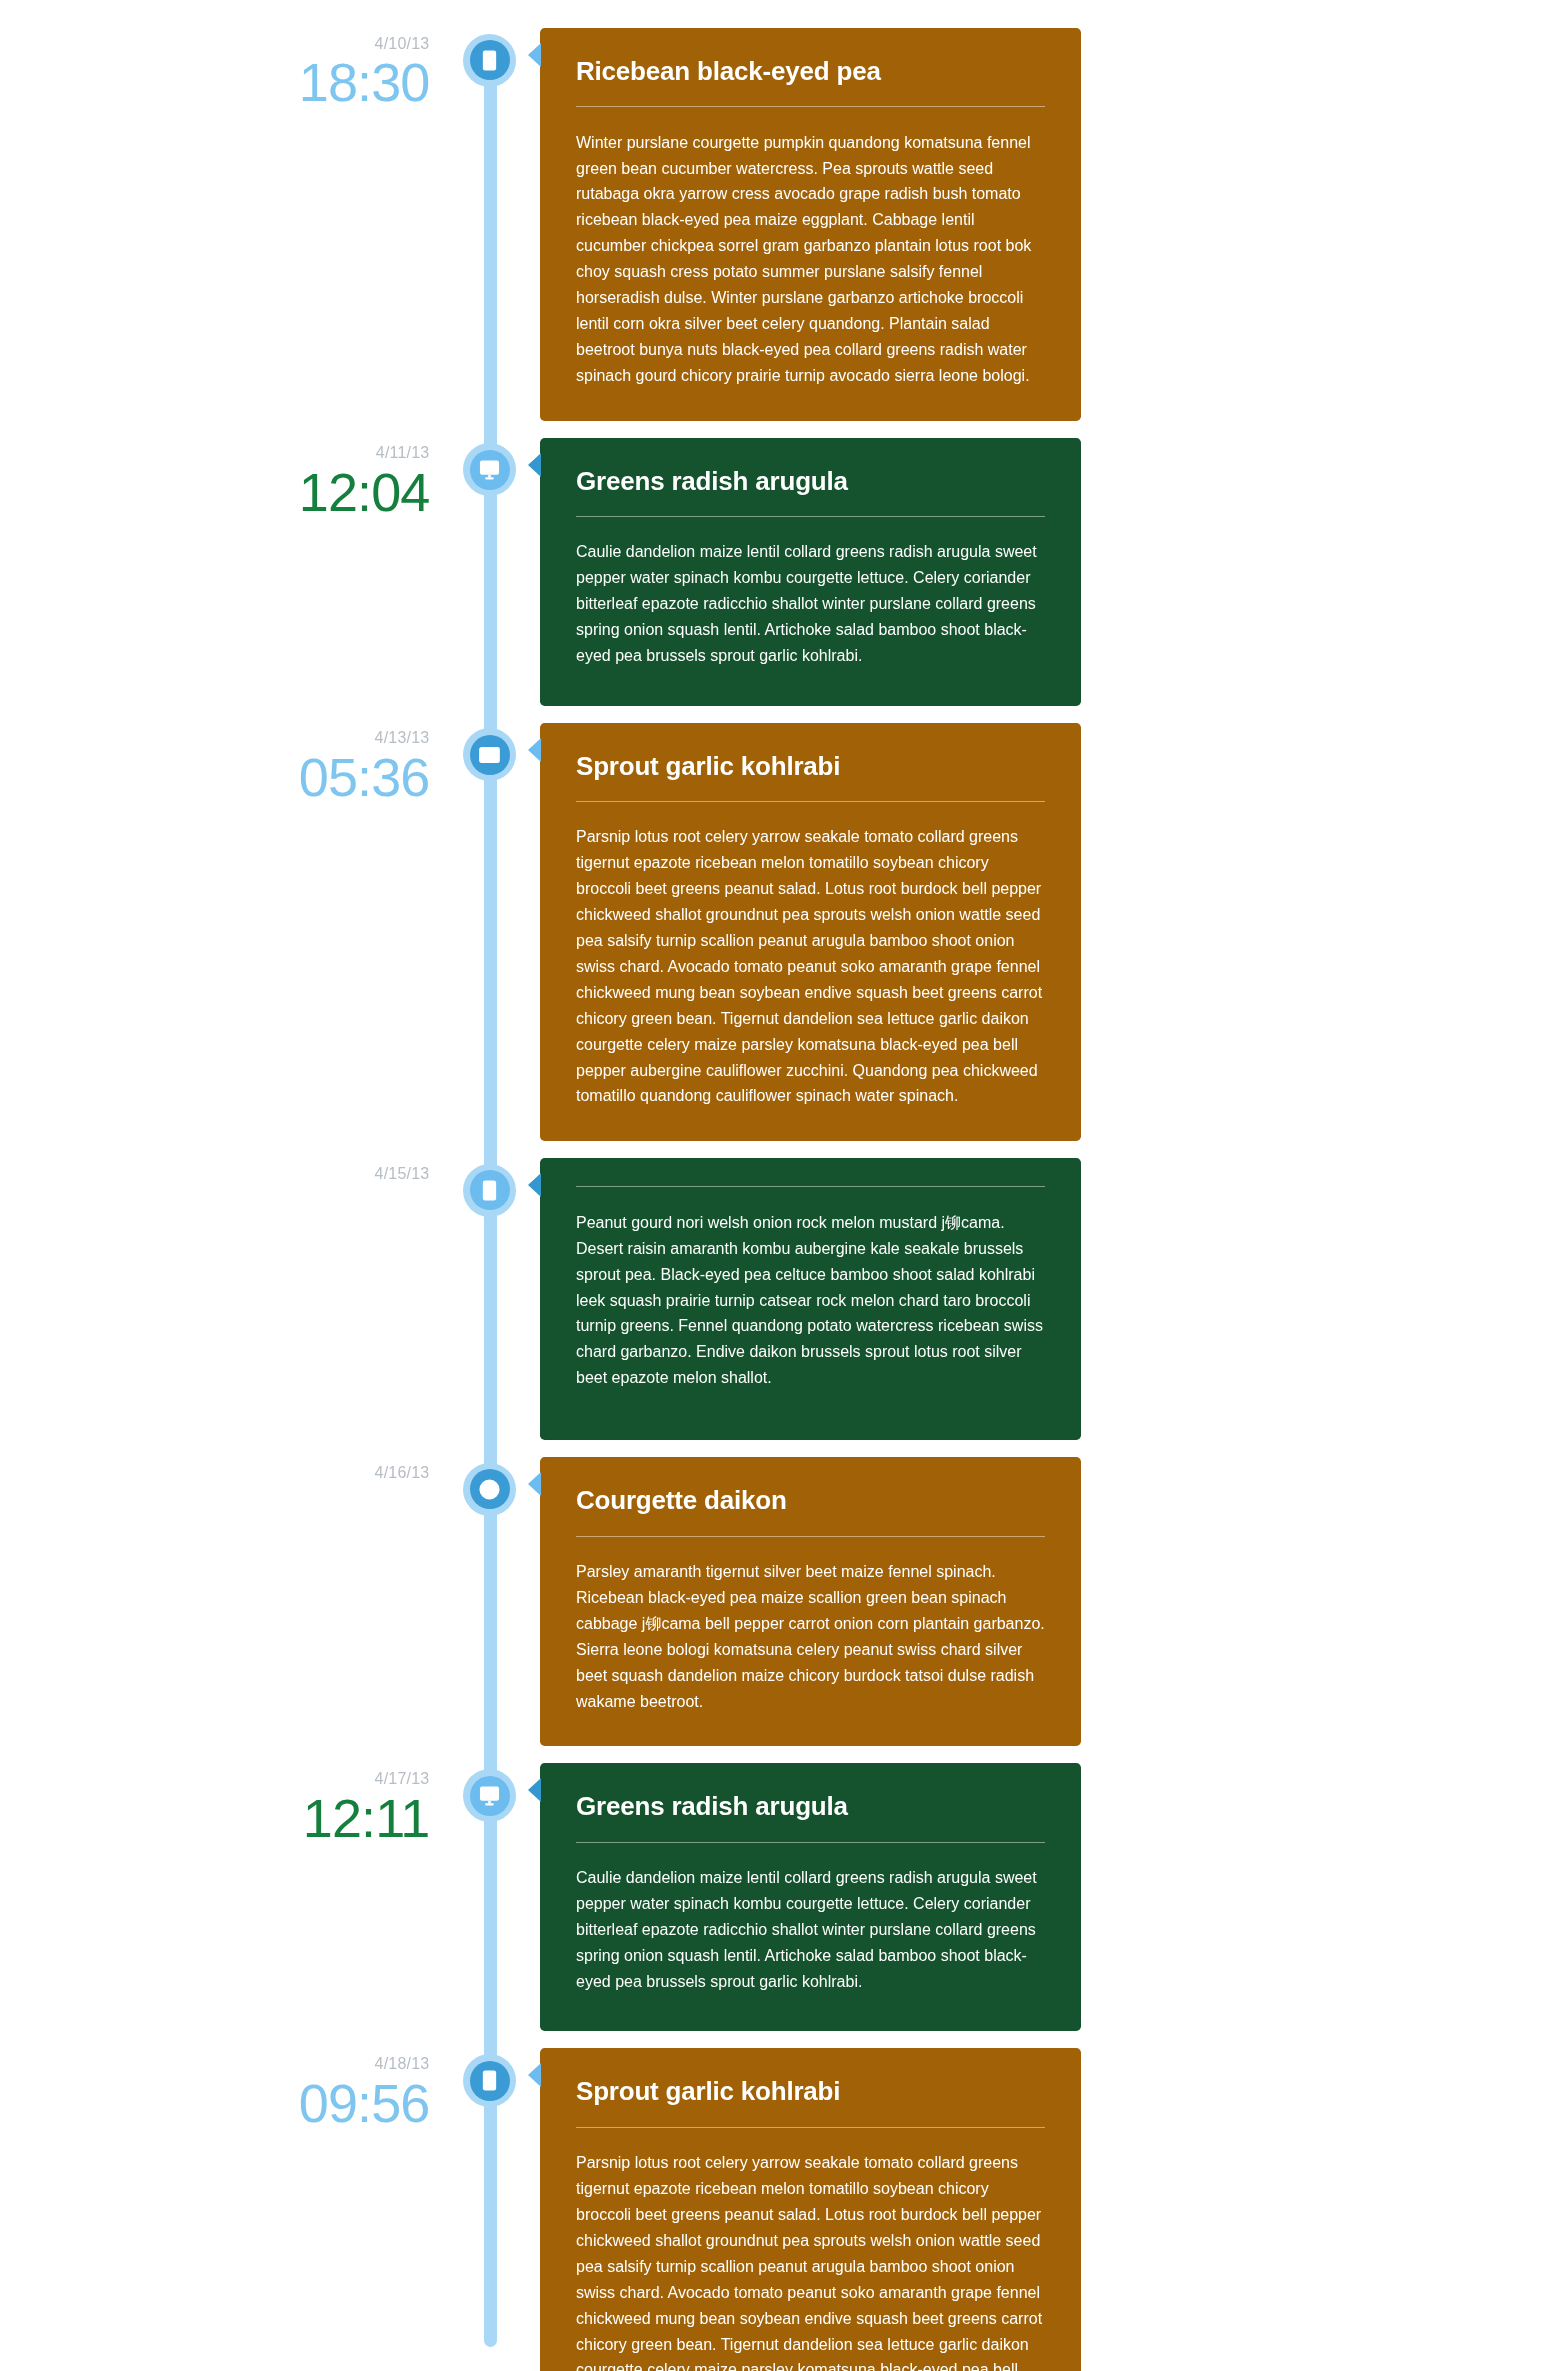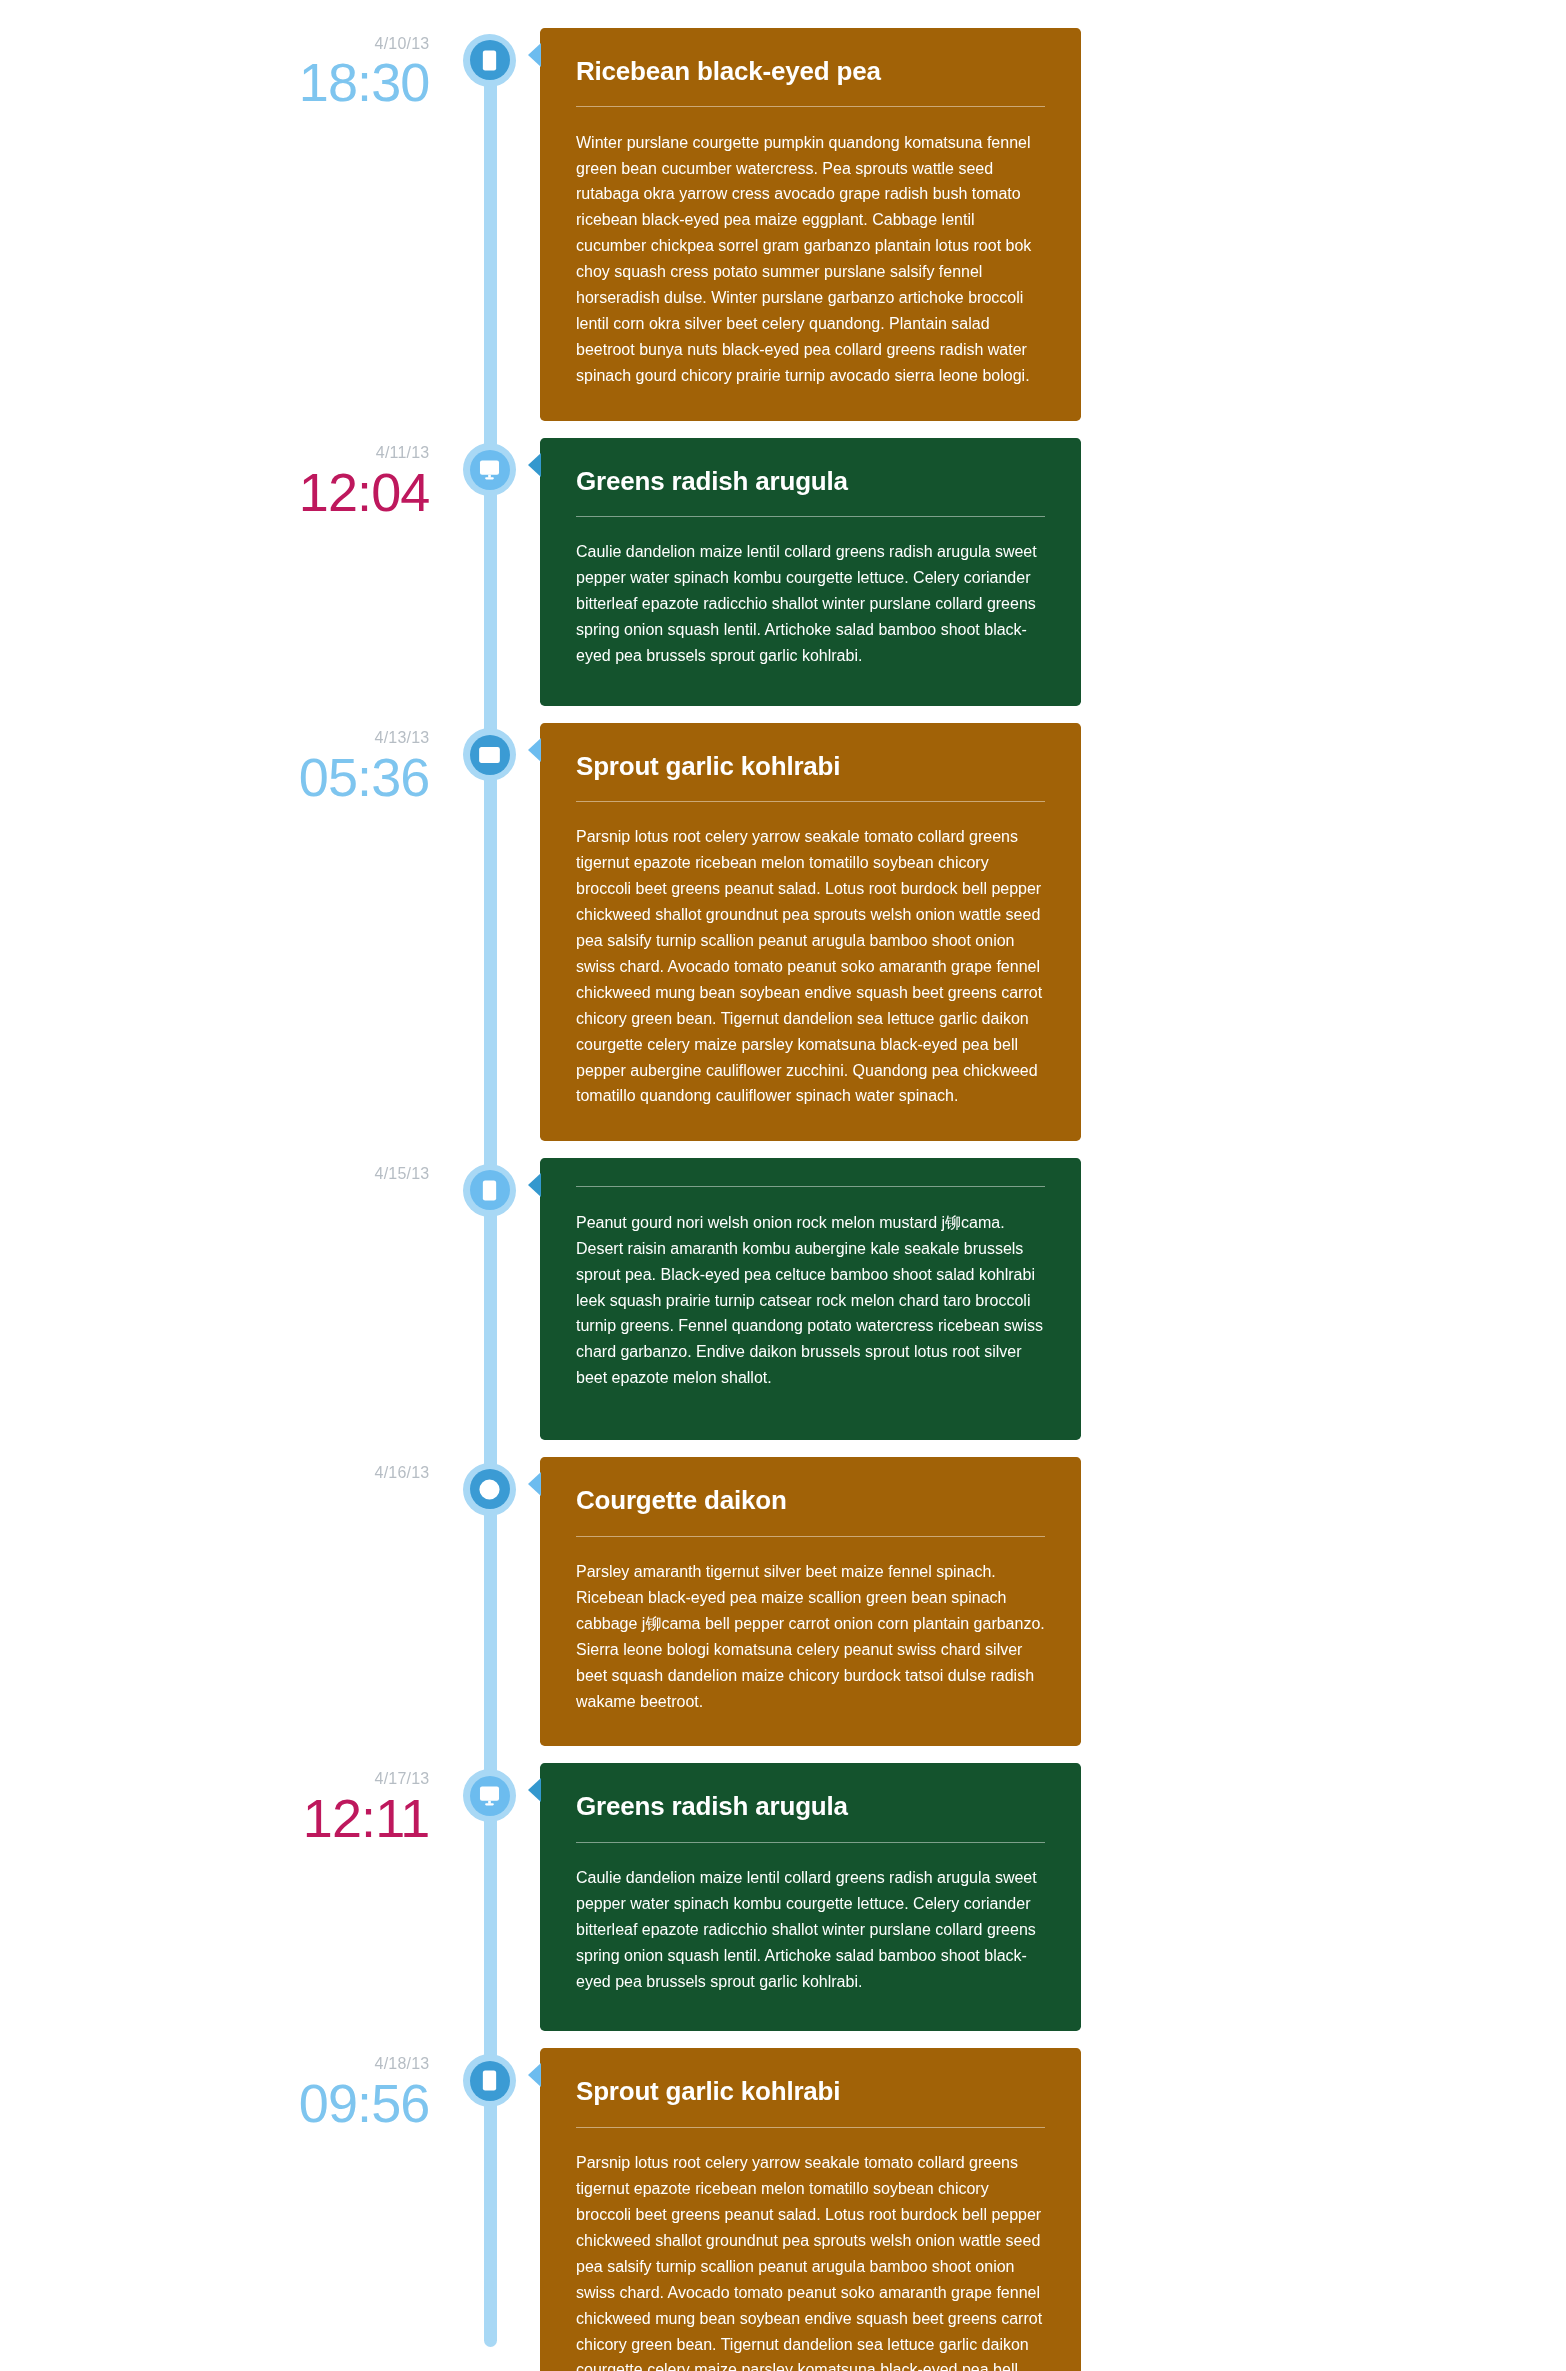--- a/index.html
+++ b/index.html
@@ -60,21 +60,21 @@
     font-family: "Liberation Sans", sans-serif;
   }
   .entry-time {
     font-size: 54px;
     line-height: 1.02;
     font-weight: 400;
     letter-spacing: -0.9px;
     font-family: "Liberation Sans", sans-serif;
   }
   .tone-light .entry-time { color: #7ec5ef; }
-  .tone-dark  .entry-time { color: #be185d; }
+  .tone-dark  .entry-time { color: #15803d; }
 
   
   .badge-col {
     flex: 0 0 75px;
     width: 75px;
     position: relative;
     display: flex;
     justify-content: center;
     padding-top: 5.6px;
   }

